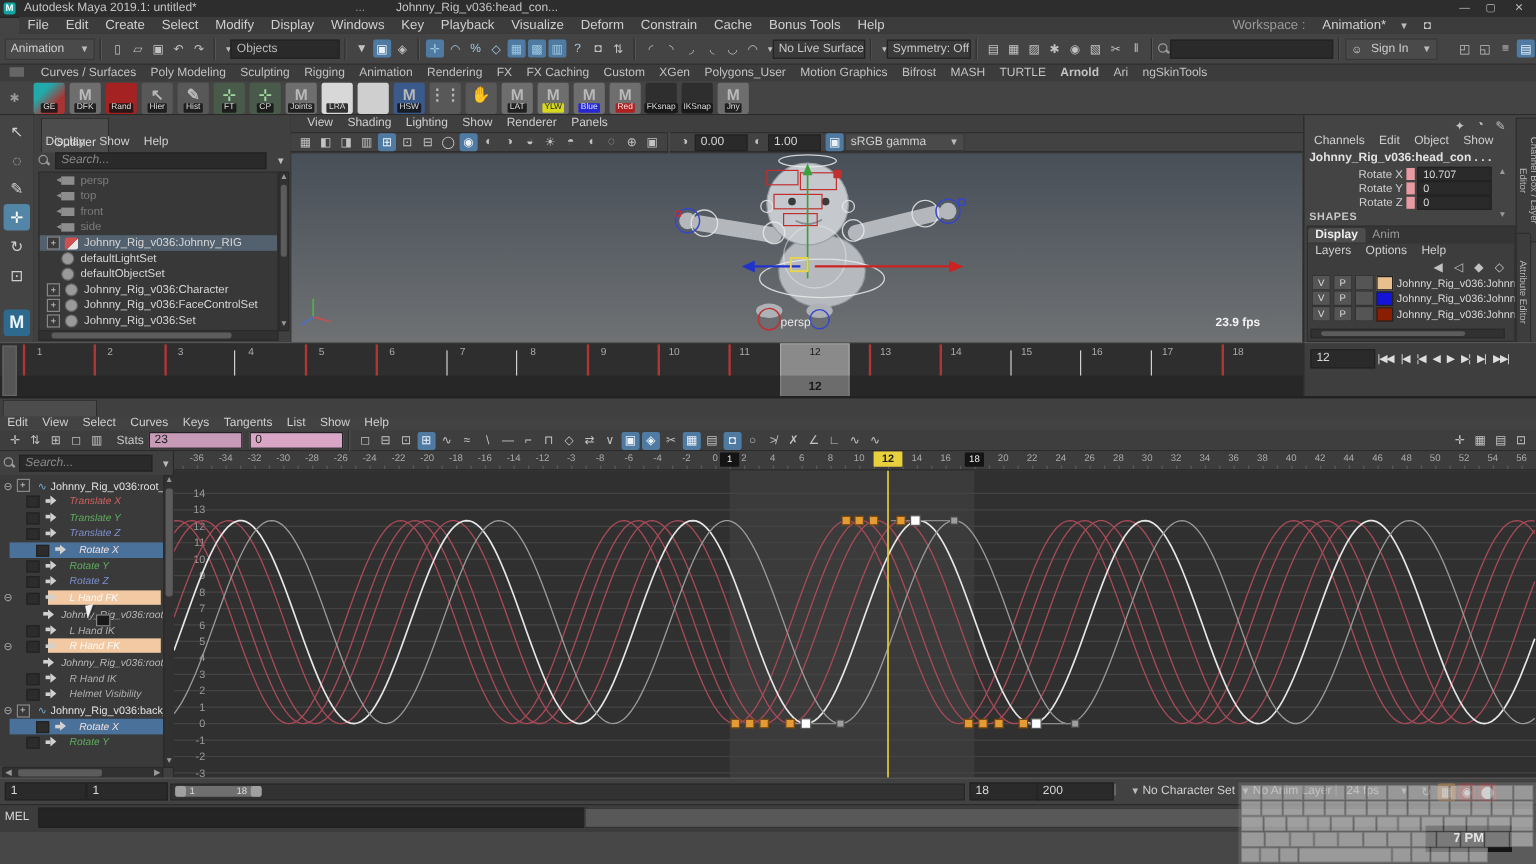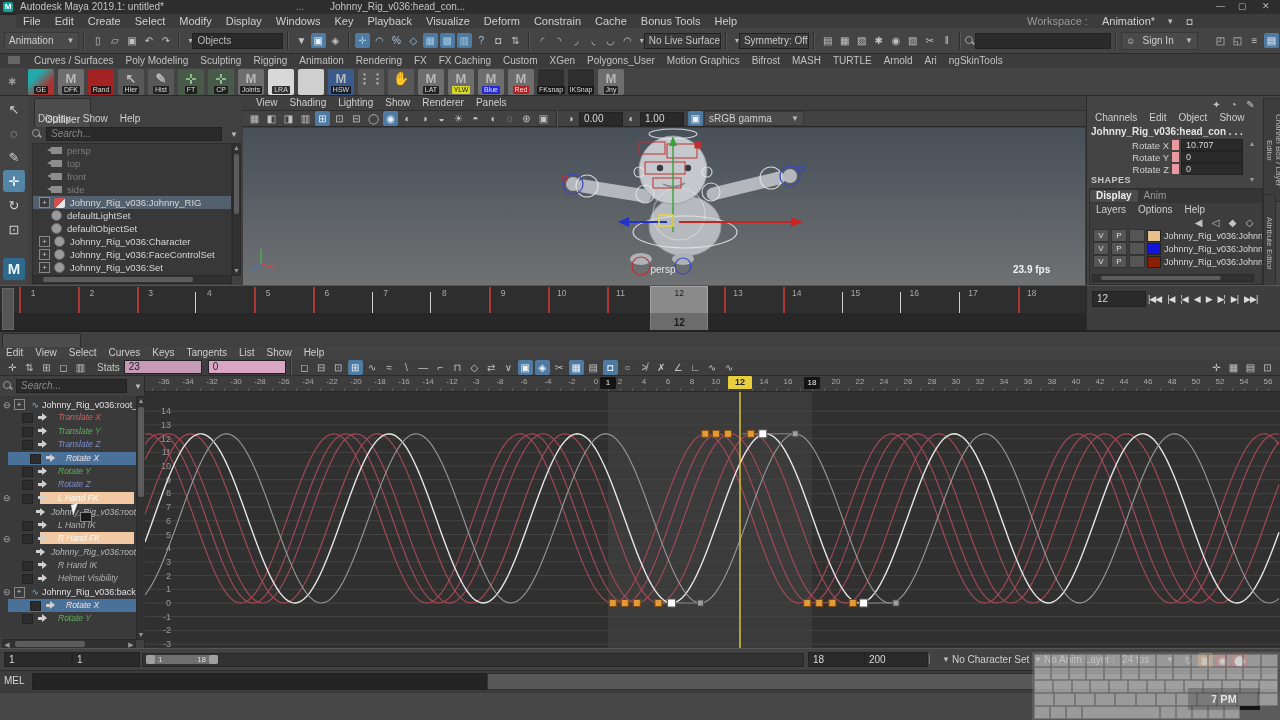--- a/index.html
+++ b/index.html
@@ -173,21 +173,21 @@
       <span class="mi small" style="color: rgb(194, 194, 194);">Rendering</span>
       <span class="mi small" style="color: rgb(194, 194, 194);">FX</span>
       <span class="mi small" style="color: rgb(194, 194, 194);">FX Caching</span>
       <span class="mi small" style="color: rgb(194, 194, 194);">Custom</span>
       <span class="mi small" style="color: rgb(194, 194, 194);">XGen</span>
       <span class="mi small" style="color: rgb(194, 194, 194);">Polygons_User</span>
       <span class="mi small" style="color: rgb(194, 194, 194);">Motion Graphics</span>
       <span class="mi small" style="color: rgb(194, 194, 194);">Bifrost</span>
       <span class="mi small" style="color: rgb(194, 194, 194);">MASH</span>
       <span class="mi small" style="color: rgb(194, 194, 194);">TURTLE</span>
-      <span class="mi small" style="color: rgb(194, 194, 194);">Arnold</span>
+      <span class="mi small" style="color: rgb(194, 194, 194); font-weight: bold;">Arnold</span>
       <span class="mi small" style="color: rgb(194, 194, 194);">Ari</span>
       <span class="mi small" style="color: rgb(194, 194, 194);">ngSkinTools</span>
     </div>
   <div class="abs" style="left:8px;top:56px;width:12px;height:8px;background:#666;"></div>
   <div class="abs row" id="shelf" style="left:0;top:68px;width:1280px;height:28px;background:#444;border-bottom:1px solid #2a2a2a;padding-left:26px;box-sizing:border-box;">
       <div class="shelfbtn" style="background: linear-gradient(135deg, rgb(34, 170, 170) 30%, rgb(170, 51, 51) 70%);">
         <span class="chip">GE</span>
       </div>
       <div class="shelfbtn" style="background: rgb(110, 110, 110);">
         <span class="mayaM">M</span>

